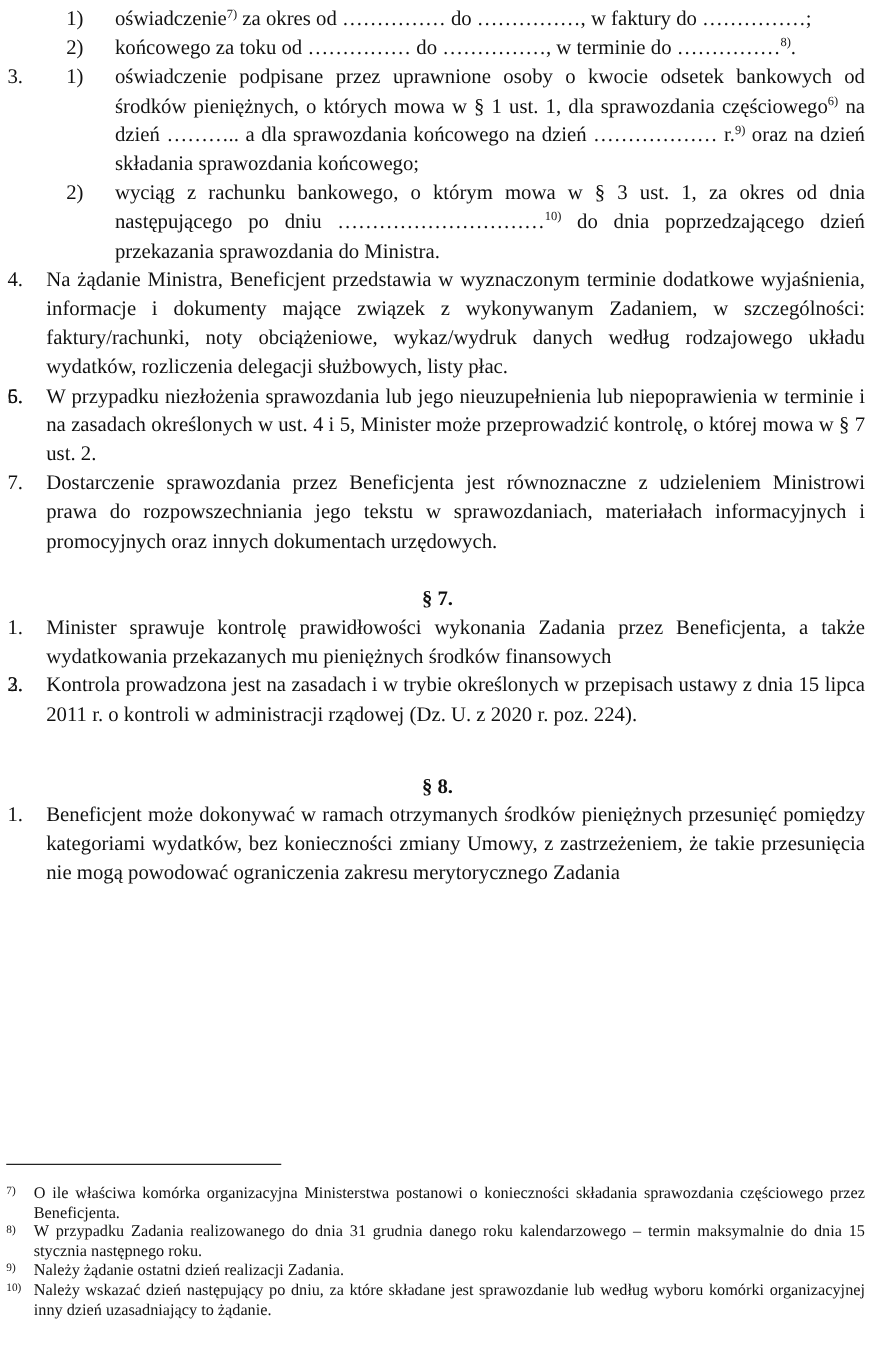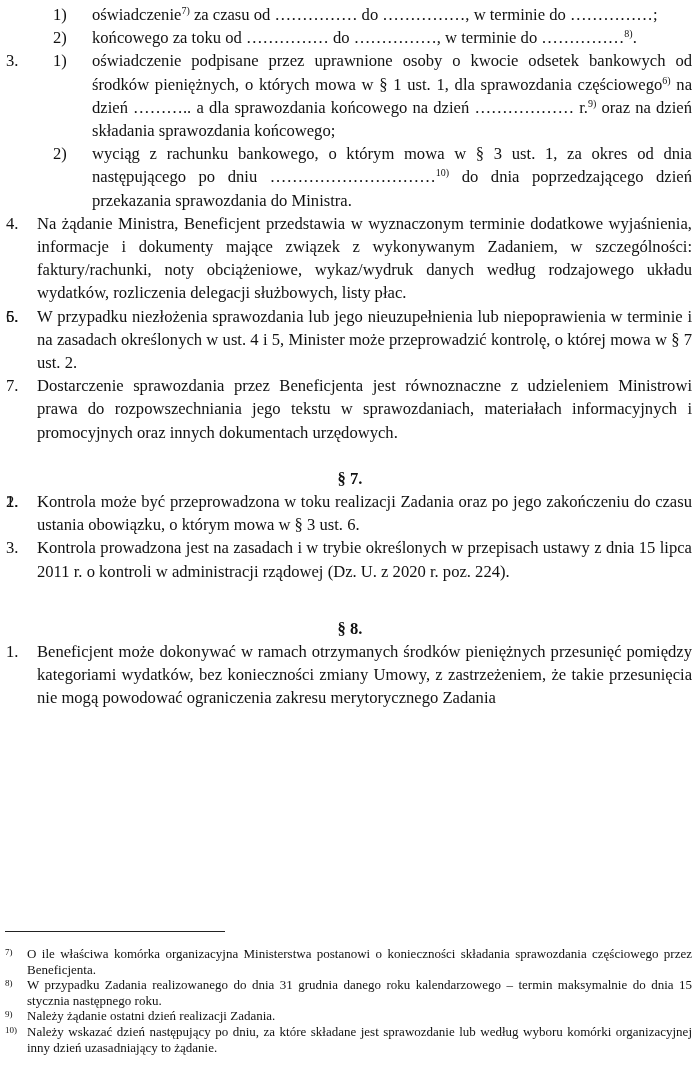--- a/index.html
+++ b/index.html
@@ -25,21 +25,21 @@
   .fn .fn-mark { position: absolute; left: 5px; top: 0; font-size: 9px; line-height: 12px; }
 </style>
 </head>
 <body>
 
 <div class="page body-text">
   <div style="height:3px"></div>
 
   <div class="row lvl2">
     <span class="num">1)</span>
-    <span>oświadczenie</span><sup>7)</sup><span> za czasu od …………… do ……………, w terminie do ……………;</span>
+    <span>oświadczenie</span><sup>7)</sup><span> za okres od …………… do ……………, w faktury do ……………;</span>
   </div>
   <div class="row lvl2">
     <span class="num">2)</span>
     <span>końcowego za toku od …………… do ……………, w terminie do ……………</span><sup>8)</sup><span>.</span>
   </div>
   <div class="row lvl1">
     <span class="num">3.</span>
   </div>
   <div class="row lvl2">
     <span class="num">1)</span>
@@ -63,24 +63,24 @@
   <div class="row lvl1">
     <span class="num">7.</span>
     <span>Dostarczenie sprawozdania przez Beneficjenta jest równoznaczne z udzieleniem Ministrowi prawa do rozpowszechniania jego tekstu w sprawozdaniach, materiałach informacyjnych i promocyjnych oraz innych dokumentach urzędowych.</span>
   </div>
 
   <div class="gap1"></div>
 
   <div class="para-title">§ 7.</div>
   <div class="row lvl1">
     <span class="num">1.</span>
+    <span>Minister sprawuje kontrolę prawidłowości wykonania Zadania przez Beneficjenta, a także wydatkowania przekazanych mu pieniężnych środków finansowych</span>
   </div>
   <div class="row lvl1">
     <span class="num">2.</span>
-    <span>Kontrola może być przeprowadzona w toku realizacji Zadania oraz po jego zakończeniu do czasu ustania obowiązku, o którym mowa w § 3 ust. 6.</span>
   </div>
   <div class="row lvl1">
     <span class="num">3.</span>
     <span>Kontrola prowadzona jest na zasadach i w trybie określonych w przepisach ustawy z dnia 15 lipca 2011 r. o kontroli w administracji rządowej (Dz. U. z 2020 r. poz. 224).</span>
   </div>
 
   <div class="gap2"></div>
 
   <div class="para-title">§ 8.</div>
   <div class="row lvl1">

